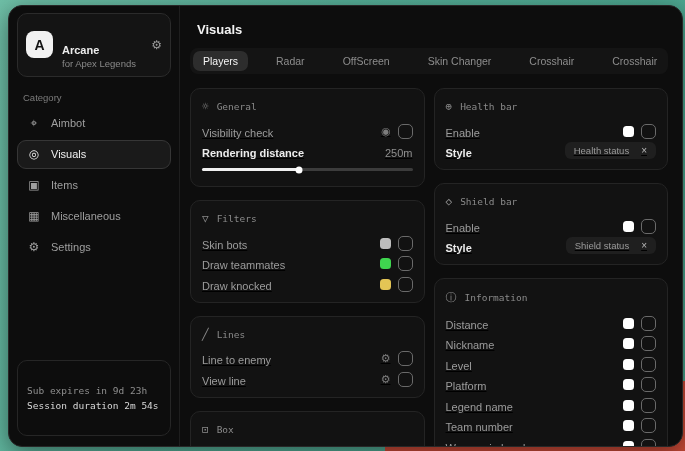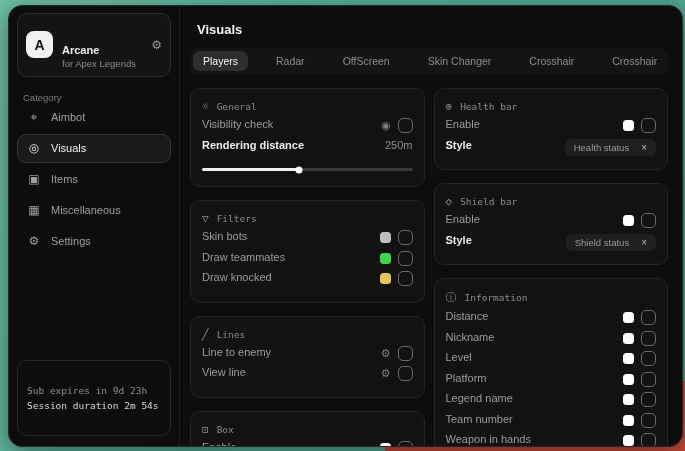--- a/index.html
+++ b/index.html
@@ -16,42 +16,42 @@
     display:flex;overflow:hidden;box-shadow:0 6px 24px rgba(0,0,0,.45);
   }
 
   
   .sidebar{width:171px;flex:0 0 171px;border-right:1px solid #1e1e1e;display:flex;flex-direction:column;padding:7px 8px 10px;box-sizing:border-box;}
   .side-header{display:flex;align-items:center;gap:9px;background:#141414;border:1px solid #2b2b2b;border-radius:10px;padding:6px 8px;}
   .logo{width:27px;height:27px;background:#f2f2f2;border-radius:8px;color:#141414;font-weight:700;font-size:14px;display:flex;align-items:center;justify-content:center;}
   .app-name{font-size:11px;font-weight:700;color:#ececec;line-height:1.25;margin-top:24px;}
   .app-sub{font-size:9.5px;color:#8a8a8a;line-height:1.25;}
   .header-gear{margin-left:auto;color:#9a9a9a;font-size:12px;cursor:pointer;}
-  .category{margin:15px 6px 0;color:#7c7c7c;font-size:9.5px;}
+  .category{margin:15px 6px 6px;color:#7c7c7c;font-size:9.5px;}
   .nav{display:flex;flex-direction:column;gap:2px;}
   .nav-item{height:27px;display:flex;align-items:center;gap:10px;padding:0 9px;border-radius:9px;color:#9f9f9f;font-size:11px;border:1px solid transparent;cursor:pointer;}
   .nav-item .icon{width:14px;text-align:center;font-size:12px;}
   .nav-item.active{background:#1a1a1a;border-color:#363636;color:#f0f0f0;}
   .side-footer{margin-top:auto;border:1px solid #262626;border-radius:10px;padding:22px 9px;font-family:"DejaVu Sans Mono",monospace;}
   .sf1{font-size:9.5px;color:#8f8f8f;line-height:1.6;}
   .sf2{font-size:9.5px;color:#d8d8d8;line-height:1.6;}
 
   
   .main{flex:1;display:flex;flex-direction:column;padding:9px 14px 0 10px;box-sizing:border-box;overflow:hidden;}
   .main-title{font-size:13px;font-weight:700;color:#f2f2f2;margin:7px 0 11px 7px;}
   .tabstrip{background:#141414;border-radius:8px;padding:3px;display:flex;gap:18px;margin-bottom:14px;flex:0 0 auto;}
   .tab{padding:4px 10px;font-size:10.5px;color:#8d8d8d;border-radius:7px;cursor:pointer;white-space:nowrap;}
   .tab.active{background:#2d2d2d;color:#f5f5f5;}
   .columns{display:flex;gap:9px;flex:1;overflow:hidden;align-items:flex-start;}
   .col{flex:1;display:flex;flex-direction:column;gap:13px;min-width:0;}
 
   .panel{background:#121212;border:1px solid #242424;border-radius:10px;padding:8px 11px 10px;box-sizing:border-box;width:100%;}
   .panel-head{display:flex;align-items:center;gap:8px;color:#8a8a8a;font-family:"DejaVu Sans Mono",monospace;font-size:9.5px;margin:3px 0 5px;}
   .panel-head .p-icon{font-size:11px;}
-  .row{display:flex;align-items:flex-start;min-height:20.5px;}
+  .row{display:flex;align-items:flex-end;min-height:20.5px;text-decoration:underline;}
   .row-label{font-size:11px;color:#9c9c9c;}
   .row-label.bold{color:#ececec;font-weight:700;}
   .row-right{margin-left:auto;display:flex;align-items:center;gap:7px;}
   .ctrl-icon{color:#7c7c7c;font-size:11px;cursor:pointer;line-height:1;}
   .swatch{width:11px;height:11px;border-radius:3.5px;cursor:pointer;flex:0 0 auto;}
   .checkbox{width:13px;height:13px;border:1.5px solid #6a6a6a;border-radius:5px;cursor:pointer;flex:0 0 auto;}
   .value{font-size:11px;color:#8f8f8f;}
   .tag{background:#1f1f1f;border-radius:6px;padding:3px 9px;font-size:9.5px;color:#9a9a9a;display:flex;align-items:center;gap:12px;cursor:pointer;}
   .tag .x{color:#b9b9b9;font-size:10px;cursor:pointer;}
   .slider{height:3px;background:#3c3c3c;border-radius:2px;margin:9px 0 5px;position:relative;cursor:pointer;}

